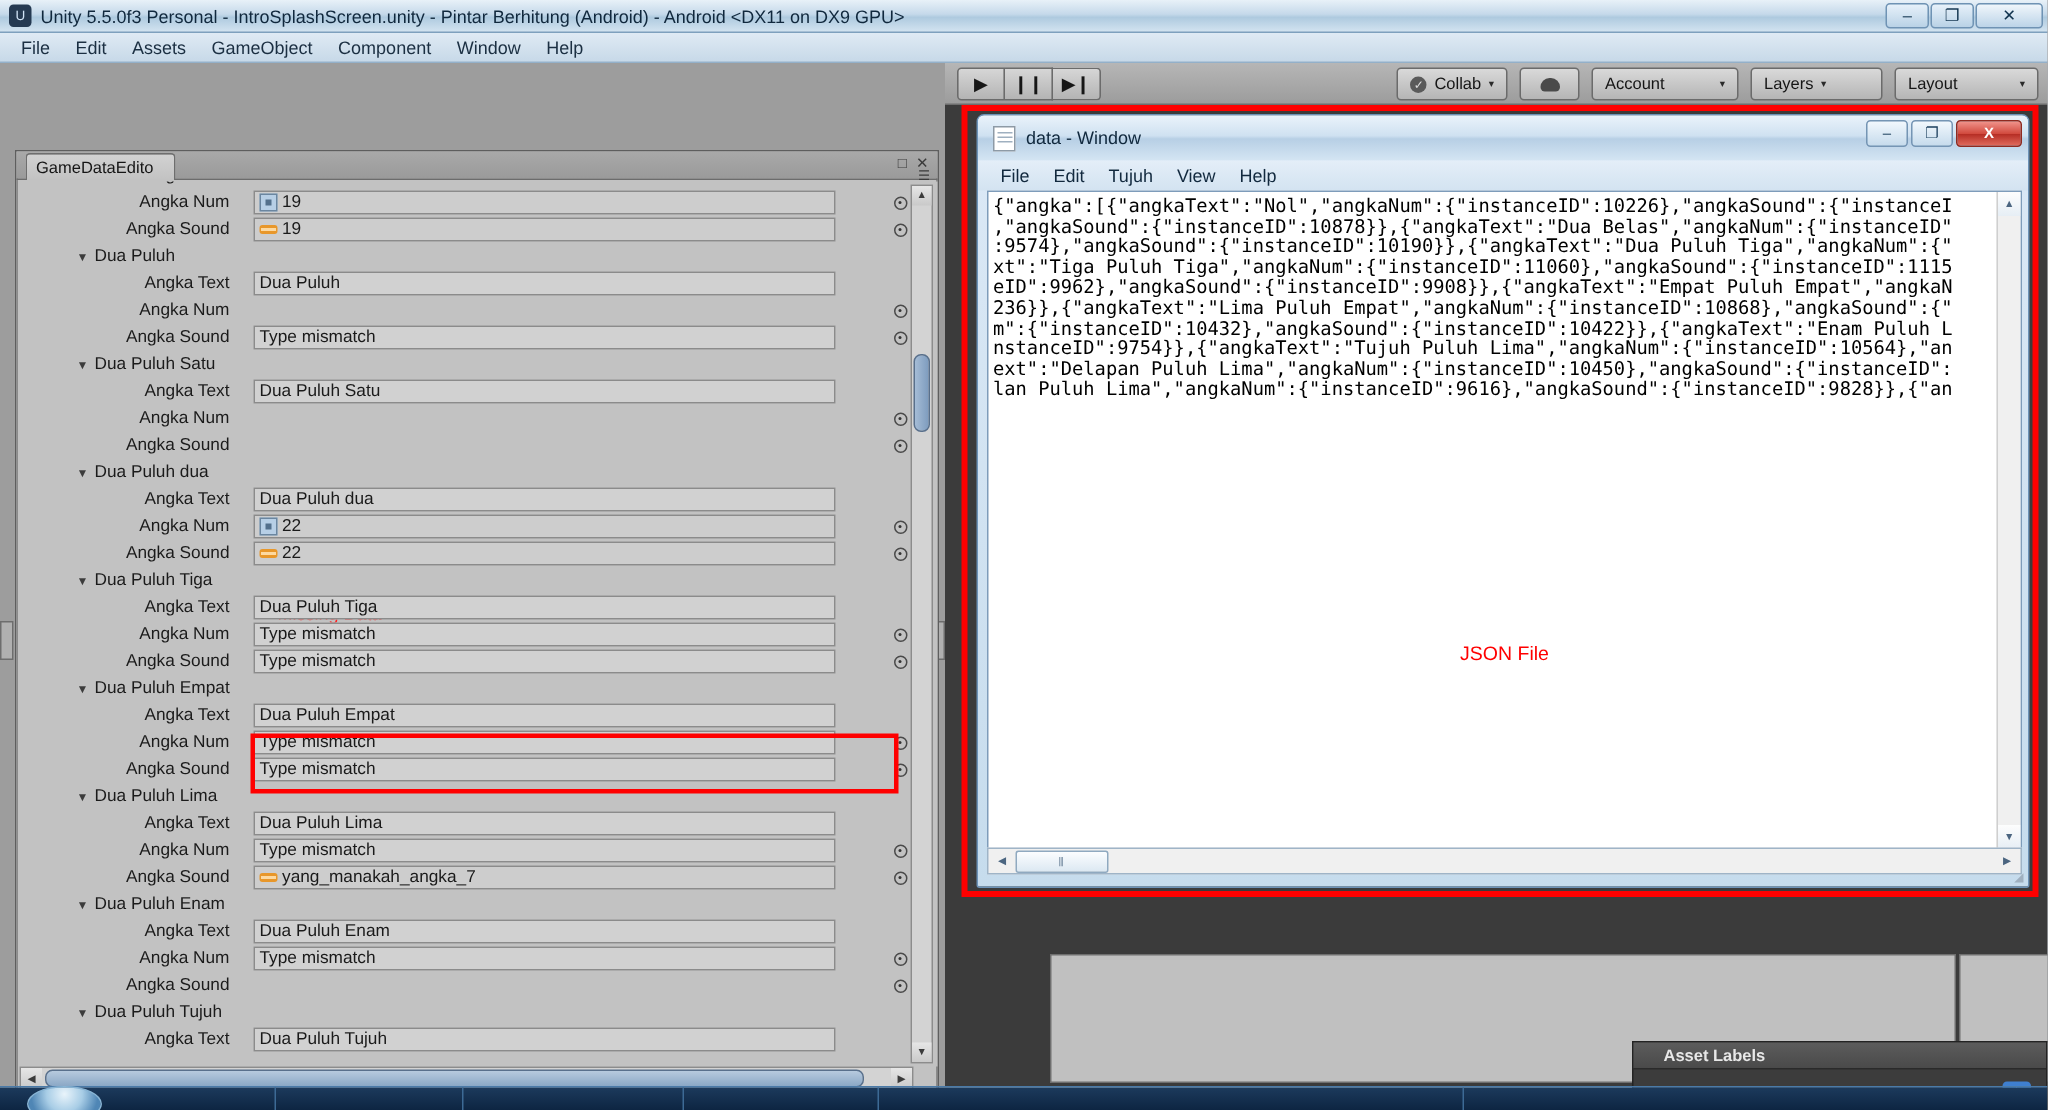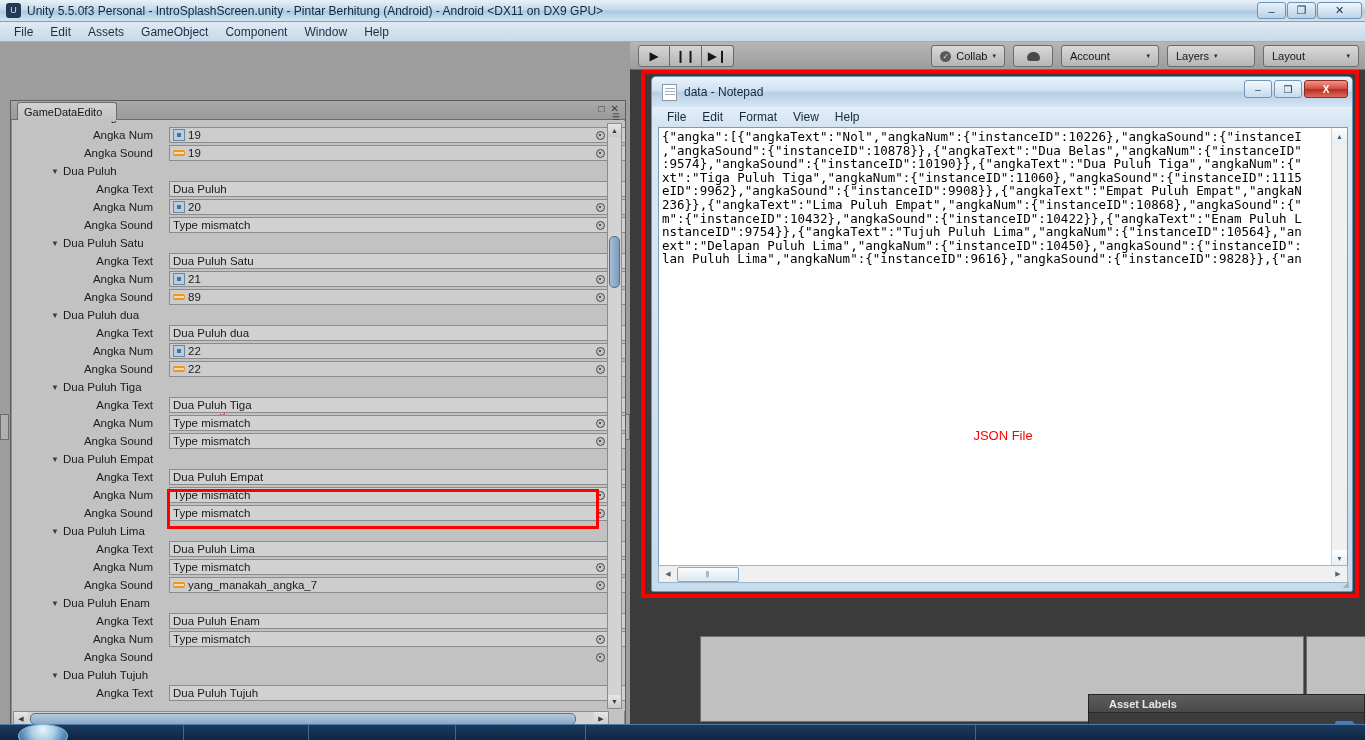--- a/index.html
+++ b/index.html
@@ -142,21 +142,21 @@
   }
   .rows{ position:absolute; left:0; top:-13px; width:612px; }
   .row{ height:18px; display:flex; align-items:center; position:relative; }
   .row .lab{
     font-size:11.5px; color:#1b1b1b; width:148px; text-align:right; padding-right:8px;
     white-space:nowrap;
   }
   .foldout{ position:absolute; left:38px; top:5px; font-size:8px; color:#3c3c3c; }
   .row.group .gname{ font-size:11.5px; color:#1b1b1b; margin-left:50px; white-space:nowrap; }
   .field{
-    position:absolute; left:156px; width:496px; height:16px;
+    position:absolute; left:156px; width:388px; height:16px;
     background:#cdcdcd; border:1px solid #8b8b8b;
     display:flex; align-items:center; padding-left:3px; gap:3px;
     font-size:11.5px; color:#1a1a1a; white-space:nowrap; overflow:hidden;
   }
   .field.plain{ background:#d1d1d1; }
   .objdot{
     position:absolute; left:583px; width:9px; height:9px; border-radius:50%;
     border:1.5px solid #4a4a4a; background:#c2c2c2;
   }
   .objdot::after{
@@ -443,24 +443,20 @@
                 <span class="gname">Dua Puluh</span>
               </div>
               <div class="row">
                 <span class="lab">Angka Text</span>
                 <span class="field plain">
                   <span>Dua Puluh</span>
                 </span>
               </div>
               <div class="row">
                 <span class="lab">Angka Num</span>
-                <span class="field">
-                  <span class="ic-sprite"></span>
-                  <span>20</span>
-                </span>
                 <span class="objdot"></span>
               </div>
               <div class="row">
                 <span class="lab">Angka Sound</span>
                 <span class="field plain">
                   <span>Type mismatch</span>
                 </span>
                 <span class="objdot"></span>
               </div>
               <div class="row group">
@@ -468,32 +464,24 @@
                 <span class="gname">Dua Puluh Satu</span>
               </div>
               <div class="row">
                 <span class="lab">Angka Text</span>
                 <span class="field plain">
                   <span>Dua Puluh Satu</span>
                 </span>
               </div>
               <div class="row">
                 <span class="lab">Angka Num</span>
-                <span class="field">
-                  <span class="ic-sprite"></span>
-                  <span>21</span>
-                </span>
-                <span class="objdot"></span>
-              </div>
-              <div class="row">
-                <span class="lab">Angka Sound</span>
-                <span class="field">
-                  <span class="ic-audio"></span>
-                  <span>89</span>
-                </span>
+                <span class="objdot"></span>
+              </div>
+              <div class="row">
+                <span class="lab">Angka Sound</span>
                 <span class="objdot"></span>
               </div>
               <div class="row group">
                 <span class="foldout">▼</span>
                 <span class="gname">Dua Puluh dua</span>
               </div>
               <div class="row">
                 <span class="lab">Angka Text</span>
                 <span class="field plain">
                   <span>Dua Puluh dua</span>
@@ -638,32 +626,32 @@
       </div>
 
     </div>
   </div>
 
   <div class="np-outline"></div>
 
   <div class="np-window">
     <div class="np-title">
       <span class="np-icon"></span>
-      <span class="np-title-text">data - Notepad</span>
+      <span class="np-title-text">data - Window</span>
       <span class="np-winbtns">
         <span class="np-btn">–</span>
         <span class="np-btn">❐</span>
         <span class="np-btn close">X</span>
       </span>
     </div>
 
     <div class="np-menubar">
       <span class="np-menu">File</span>
       <span class="np-menu">Edit</span>
-      <span class="np-menu">Format</span>
+      <span class="np-menu">Tujuh</span>
       <span class="np-menu">View</span>
       <span class="np-menu">Help</span>
     </div>
 
     <div class="np-text-area">
       <div class="np-text">{"angka":[{"angkaText":"Nol","angkaNum":{"instanceID":10226},"angkaSound":{"instanceI
 ,"angkaSound":{"instanceID":10878}},{"angkaText":"Dua Belas","angkaNum":{"instanceID"
 :9574},"angkaSound":{"instanceID":10190}},{"angkaText":"Dua Puluh Tiga","angkaNum":{"
 xt":"Tiga Puluh Tiga","angkaNum":{"instanceID":11060},"angkaSound":{"instanceID":1115
 eID":9962},"angkaSound":{"instanceID":9908}},{"angkaText":"Empat Puluh Empat","angkaN

